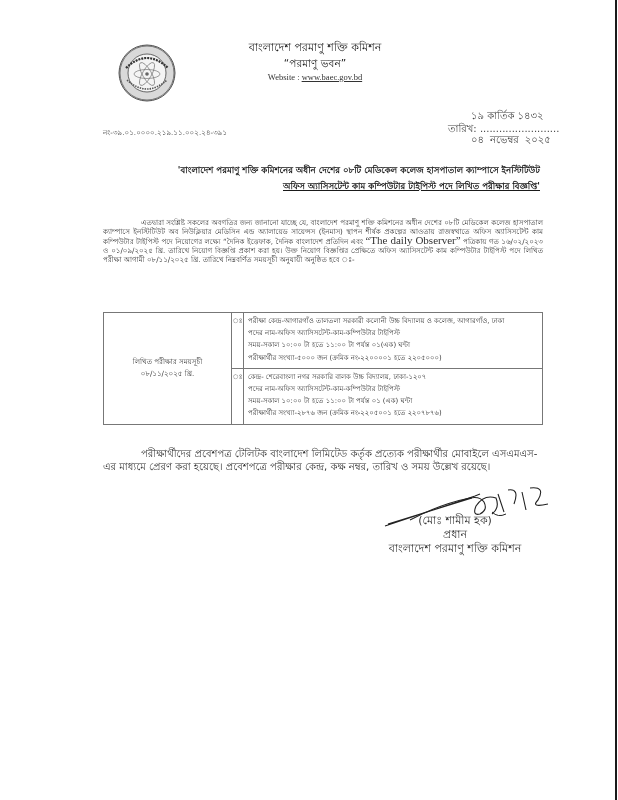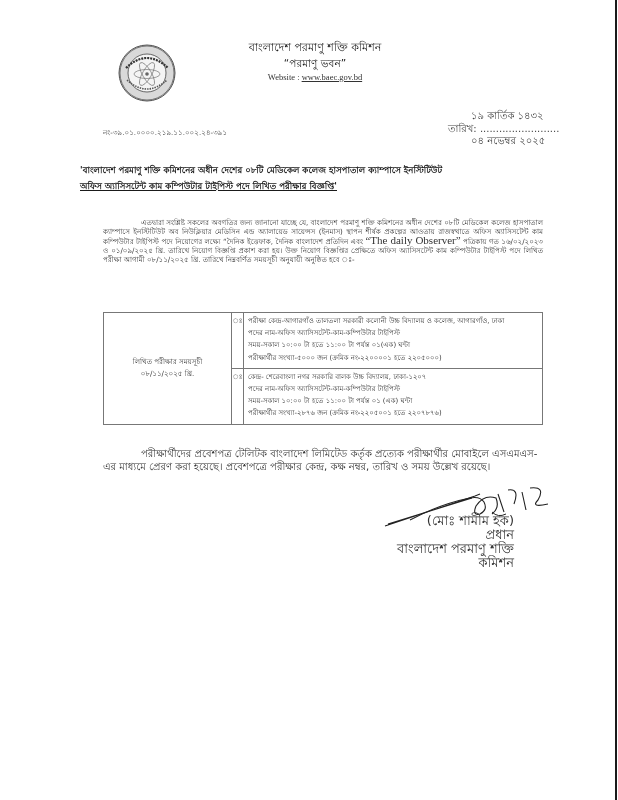--- a/index.html
+++ b/index.html
@@ -33,24 +33,24 @@
   .ref {
     position: absolute; left: 103px; top: 127px;
     font-size: 7px; color: #444; letter-spacing: 0.1px;
   }
   .date-block {
     position: absolute; left: 448px; top: 110px; width: 120px;
     font-size: 10px; color: #444; line-height: 12.5px;
   }
   .date-block .bangla { padding-left: 23px; }
   .date-block .label-row { white-space: nowrap; }
-  .date-block .greg { padding-left: 23px; }
+  .date-block .greg { padding-left: 23px; font-family: Liberation Mono, monospace; }
   .title {
     position: absolute; left: 80px; top: 163px; width: 460px;
-    text-align: left; font-size: 8.6px; line-height: 15.5px;
+    text-align: right; font-size: 8.6px; line-height: 15.5px;
     color: #1a1a1a; font-weight: bold;
   }
   .title .underl { text-decoration: underline; }
   .para1 {
     position: absolute; left: 103px; top: 218px; width: 440px;
     font-size: 7.1px; line-height: 9px; color: #333; text-align: justify;
   }
   .para1 .indent { display: inline-block; width: 38px; }
   .para1 .en {
     font-family: "Liberation Serif", "DejaVu Serif", serif;
@@ -74,22 +74,22 @@
   td.detail-cell { padding: 2px 4px 4px 4px; line-height: 12.2px; }
   .para2 {
     position: absolute; left: 103px; top: 447px; width: 440px;
     font-size: 10px; line-height: 13px; color: #333;
   }
   .para2 .indent { display: inline-block; width: 38px; }
   .signature {
     position: absolute; left: 380px; top: 484px; width: 175px; height: 50px;
   }
   .sign-block {
-    position: absolute; left: 364px; top: 514px; width: 150px;
-    text-align: right; font-size: 13px; line-height: 14px; color: #333;
+    position: absolute; left: 380px; top: 514px; width: 150px;
+    text-align: center; font-size: 11px; line-height: 14px; color: #333;
   }
 </style>
 </head>
 <body>
 
 <div class="page-border-right"></div>
 
 <div class="logo">
   <svg width="58" height="58" viewBox="0 0 58 58">
     <circle cx="29" cy="29" r="28" fill="#d9d9d9" stroke="#555" stroke-width="1"></circle>

